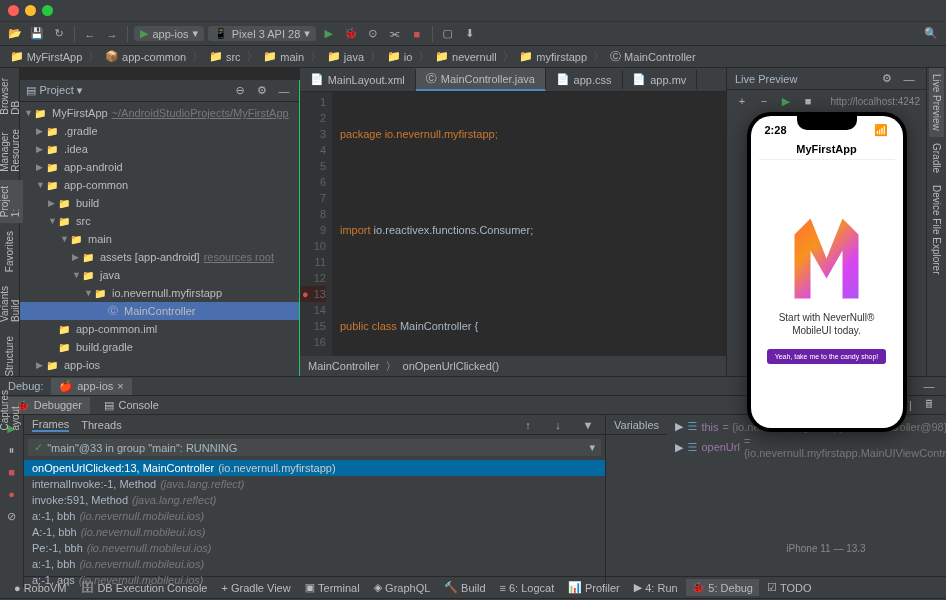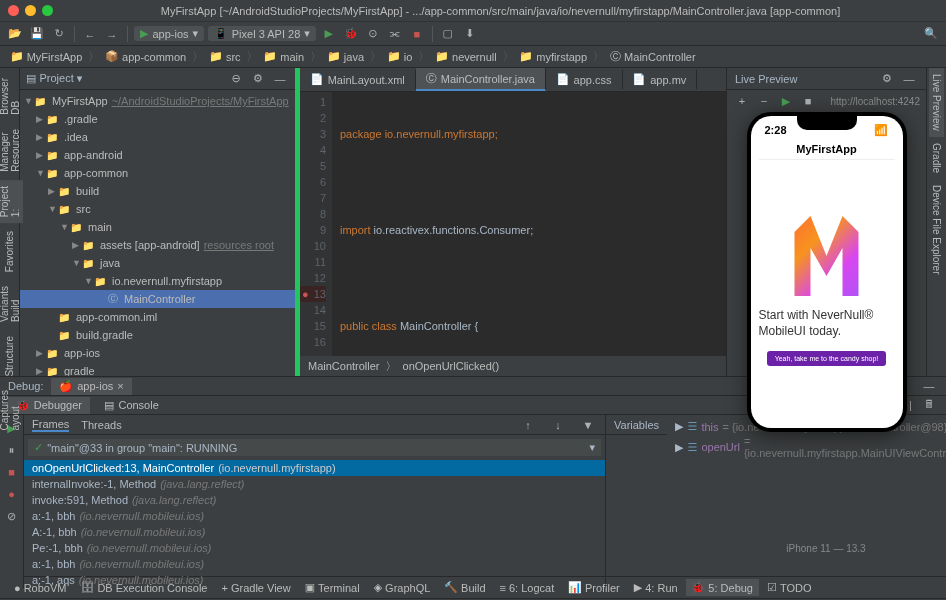--- a/index.html
+++ b/index.html
@@ -14,21 +14,21 @@
 .sep{width:1px;height:16px;background:#555;margin:0 2px;}
 .run-config{background:#4c5052;padding:1px 6px;border-radius:3px;color:#bbb;display:flex;align-items:center;gap:4px;}
 .breadcrumb{background:#3c3f41;height:22px;display:flex;align-items:center;padding:0 6px;gap:2px;border-bottom:1px solid #282828;font-size:11px;}
 .crumb{color:#bbb;padding:1px 4px;display:flex;align-items:center;gap:3px;}
 .crumb-sep{color:#666;}
 .main{display:flex;height:308px;}
 .left-rail{width:20px;background:#3c3f41;border-right:1px solid #282828;display:flex;flex-direction:column;align-items:center;padding-top:4px;gap:2px;}
 .rail-tab{writing-mode:vertical-lr;transform:rotate(180deg);padding:6px 2px;font-size:10px;color:#bbb;cursor:pointer;}
 .rail-tab.active{background:#4c5052;}
 .right-rail{width:20px;background:#3c3f41;border-left:1px solid #282828;display:flex;flex-direction:column;align-items:center;}
-.project{width:280px;background:#3c3f41;border-right:5px solid #22c55e;display:flex;flex-direction:column;}
+.project{width:280px;background:#3c3f41;border-right:1px solid #22c55e;display:flex;flex-direction:column;margin-top:12px;}
 .project-header{height:22px;display:flex;align-items:center;padding:0 6px;border-bottom:1px solid #282828;gap:4px;}
 .tree{flex:1;overflow:auto;padding:2px 0;}
 .tree-row{display:flex;align-items:center;height:18px;padding-left:4px;cursor:pointer;}
 .tree-row.selected{background:#4b6eaf;}
 .indent{display:inline-block;}
 .arrow{width:10px;color:#888;font-size:9px;}
 .ticon{width:14px;height:14px;margin-right:4px;display:inline-flex;align-items:center;justify-content:center;font-size:10px;}
 .tree-label{color:#bbb;}
 .tree-dim{color:#787878;text-decoration:underline;}
 .editor{flex:1;background:#2b2b2b;display:flex;flex-direction:column;min-width:0;}
@@ -48,21 +48,21 @@
 .preview-toolbar{height:22px;display:flex;align-items:center;padding:0 6px;gap:4px;}
 .url{color:#888;font-size:10px;margin-left:auto;}
 .phone-container{flex:1;display:flex;align-items:flex-start;justify-content:center;padding:4px;position:relative;text-decoration:underline;}
 .phone{width:160px;height:320px;background:#000;border-radius:24px;padding:4px;box-shadow:0 4px 20px rgba(0,0,0,0.5);position:absolute;top:0;}
 .phone-screen{width:100%;height:100%;background:#fff;border-radius:20px;padding:6px 8px;display:flex;flex-direction:column;color:#000;position:relative;}
 .notch{position:absolute;top:0;left:50%;transform:translateX(-50%);width:60px;height:14px;background:#000;border-radius:0 0 10px 10px;}
 .phone-status{display:flex;justify-content:space-between;font-size:10px;font-weight:600;padding:2px 6px;}
 .phone-title{text-align:center;font-size:11px;font-weight:600;padding:4px 0;border-bottom:1px solid #eee;}
 .phone-body{flex:1;display:flex;flex-direction:column;align-items:center;justify-content:center;gap:12px;}
 .logo-m{width:80px;height:80px;background:linear-gradient(135deg,#ff6b35,#f7931e,#d946ef,#a855f7);clip-path:polygon(10% 100%,10% 20%,30% 0%,50% 50%,70% 0%,90% 20%,90% 100%,70% 100%,70% 40%,50% 75%,30% 40%,30% 100%);}
-.phone-text{font-size:12px;color:#333;line-height:1.3;}
+.phone-text{font-size:10px;text-align:center;color:#333;line-height:1.3;}
 .phone-btn{background:#6b21a8;color:#fff;padding:4px 8px;border-radius:3px;font-size:7px;}
 .phone-label{text-align:center;color:#888;font-size:10px;padding:2px;}
 .debug-panel{height:200px;background:#3c3f41;border-top:1px solid #282828;display:flex;flex-direction:column;}
 .debug-header{height:22px;display:flex;align-items:center;padding:0 8px;gap:8px;border-bottom:1px solid #282828;}
 .debug-tab{padding:2px 8px;color:#bbb;cursor:pointer;display:flex;align-items:center;gap:4px;}
 .debug-tab.active{background:#4e5254;}
 .debug-toolbar{height:22px;display:flex;align-items:center;padding:0 8px;gap:6px;border-bottom:1px solid #282828;}
 .debug-body{flex:1;display:flex;}
 .debug-left{width:24px;background:#3c3f41;border-right:1px solid #282828;display:flex;flex-direction:column;align-items:center;gap:4px;padding-top:4px;}
 .frames-panel{flex:1;border-right:1px solid #282828;display:flex;flex-direction:column;}
@@ -88,21 +88,20 @@
 </style>
 </head>
 <body>
 
 <div class="titlebar">
   <div class="traffic">
     <div class="dot red"></div>
     <div class="dot yellow"></div>
     <div class="dot green"></div>
   </div>
-  <div class="title">MyFirstApp [~/AndroidStudioProjects/MyFirstApp] - .../app-common/src/main/java/io/nevernull/myfirstapp/MainController.java [app-common]</div>
 </div>
 
 <div class="toolbar">
   <div class="tbtn">📂</div>
   <div class="tbtn">💾</div>
   <div class="tbtn">↻</div>
   <div class="sep"></div>
   <div class="tbtn">←</div>
   <div class="tbtn">→</div>
   <div class="sep"></div>

